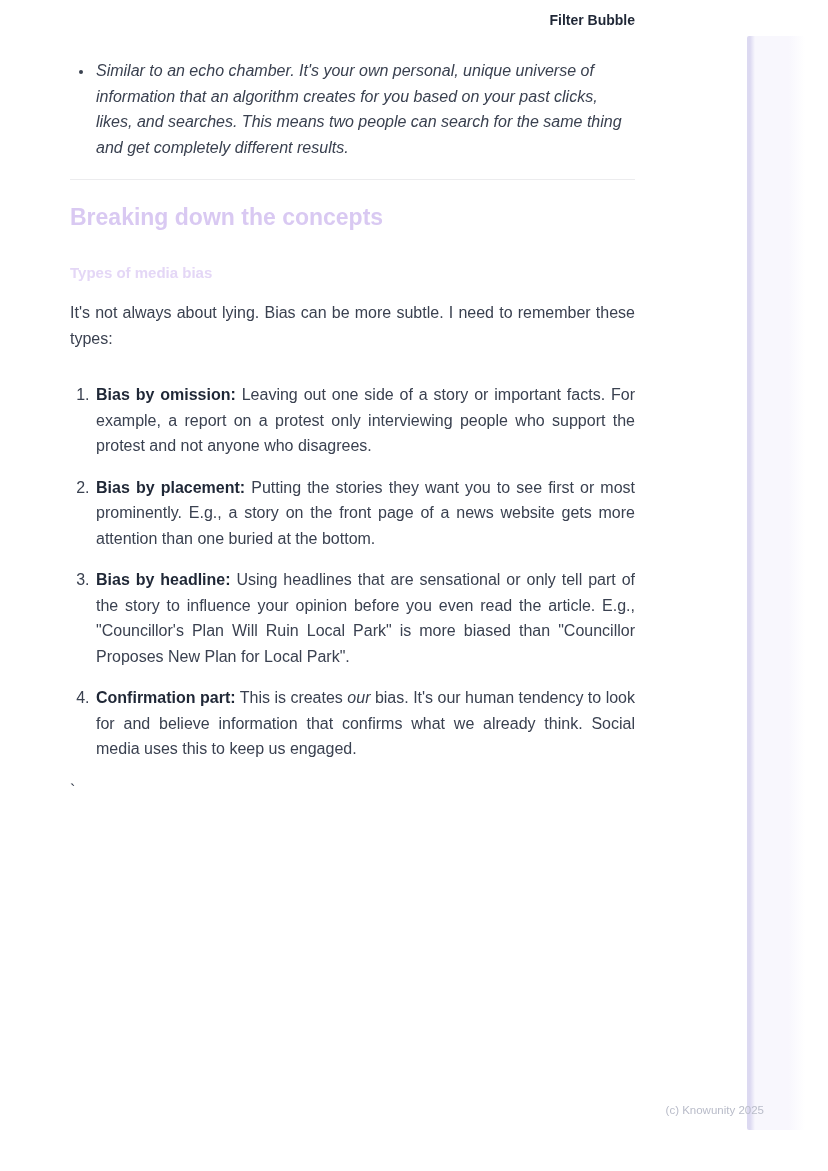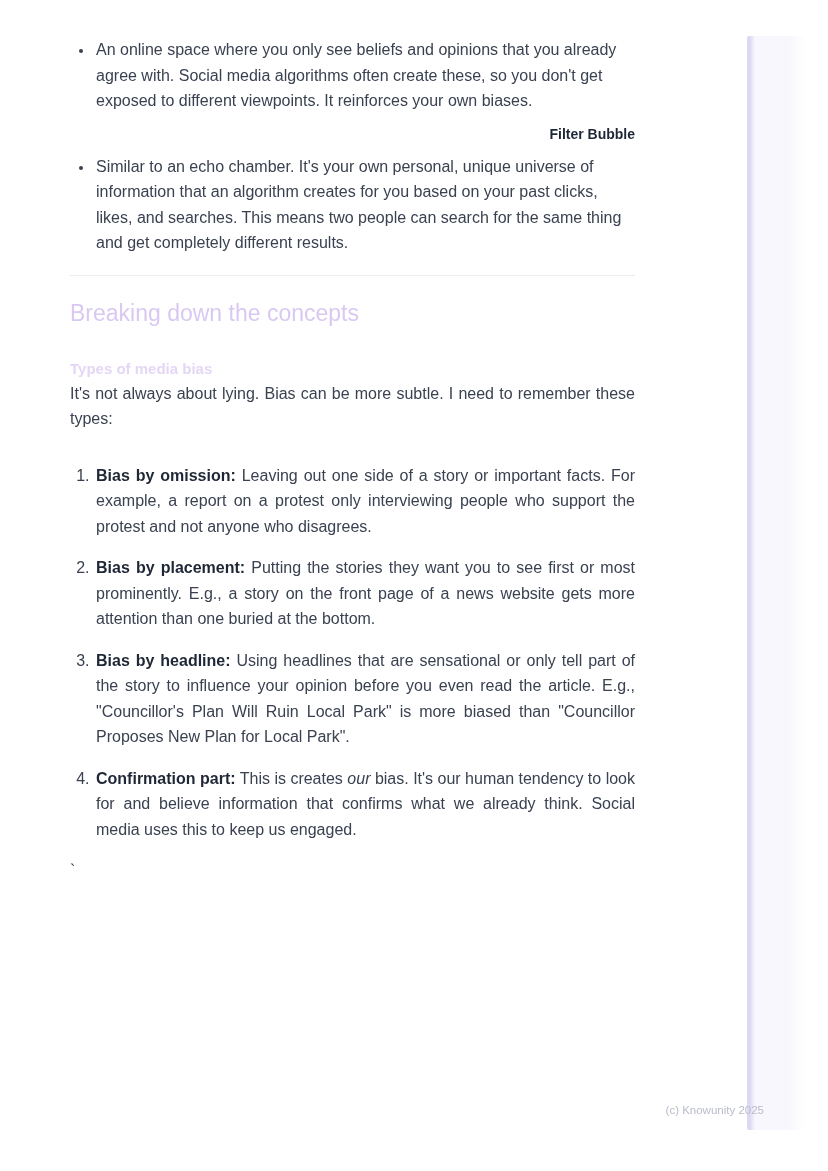--- a/index.html
+++ b/index.html
@@ -30,38 +30,38 @@
     z-index:0;
   }
   .content{
     position:absolute;left:70px;top:0;width:565px;z-index:1;
     font-size:16px;line-height:25.5px;
   }
   ul.bullets{list-style:disc outside;padding-left:24px;}
   ul.bullets li{padding-left:2px;}
   ul.bullets li::marker{color:var(--body_text);font-size:14px;}
   .bullets-top{margin-top:37px;}
-  .bullets-filter{margin-top:9px;}
+  .bullets-filter{margin-top:27px;font-style:italic;}
   h4.mini-heading{
     font-size:14px;line-height:22px;font-weight:bold;
     color:var(--heading_dark);margin-top:9px;text-align:right;
   }
   hr.rule{
     border:none;border-top:1.5px solid var(--divider);
     margin-top:19px;height:0;
   }
   h2.section-heading{
-    font-size:23px;line-height:30px;font-weight:normal;
+    font-size:23px;line-height:30px;font-weight:bold;
     color:var(--heading_lavender);margin-top:22px;
   }
   h3.sub-heading{
     font-size:15px;line-height:25px;font-weight:bold;
     color:var(--subheading_lavender);margin-top:28px;
   }
-  p.intro{text-align:justify;}
+  p.intro{margin-top:15px;text-align:justify;}
   ol.bias-list{
     margin-top:31px;list-style:decimal outside;padding-left:24px;
     text-align:justify;
   }
   ol.bias-list li{padding-left:2px;margin-bottom:16px;}
   ol.bias-list li::marker{color:var(--body_text);}
   .term{font-weight:bold;color:var(--heading_dark);}
   .stray{margin-top:5px;font-size:16px;text-align:left;}
   .copyright{
     position:absolute;top:1102px;right:64px;z-index:2;
@@ -70,23 +70,20 @@
 </style>
 </head>
 <body>
 
 <div class="page">
 
   <div class="edge-strip"></div>
 
   <div class="content">
 
-    <ul class="bullets bullets-top">
-      <li>An online space where you only see beliefs and opinions that you already agree with. Social media algorithms often create these, so you don't get exposed to different viewpoints. It reinforces your own biases.</li>
-    </ul>
 
     <h4 class="mini-heading">Filter Bubble</h4>
 
     <ul class="bullets bullets-filter">
       <li>Similar to an echo chamber. It's your own personal, unique universe of information that an algorithm creates for you based on your past clicks, likes, and searches. This means two people can search for the same thing and get completely different results.</li>
     </ul>
 
     <hr class="rule">
 
     <h2 class="section-heading">Breaking down the concepts</h2>

